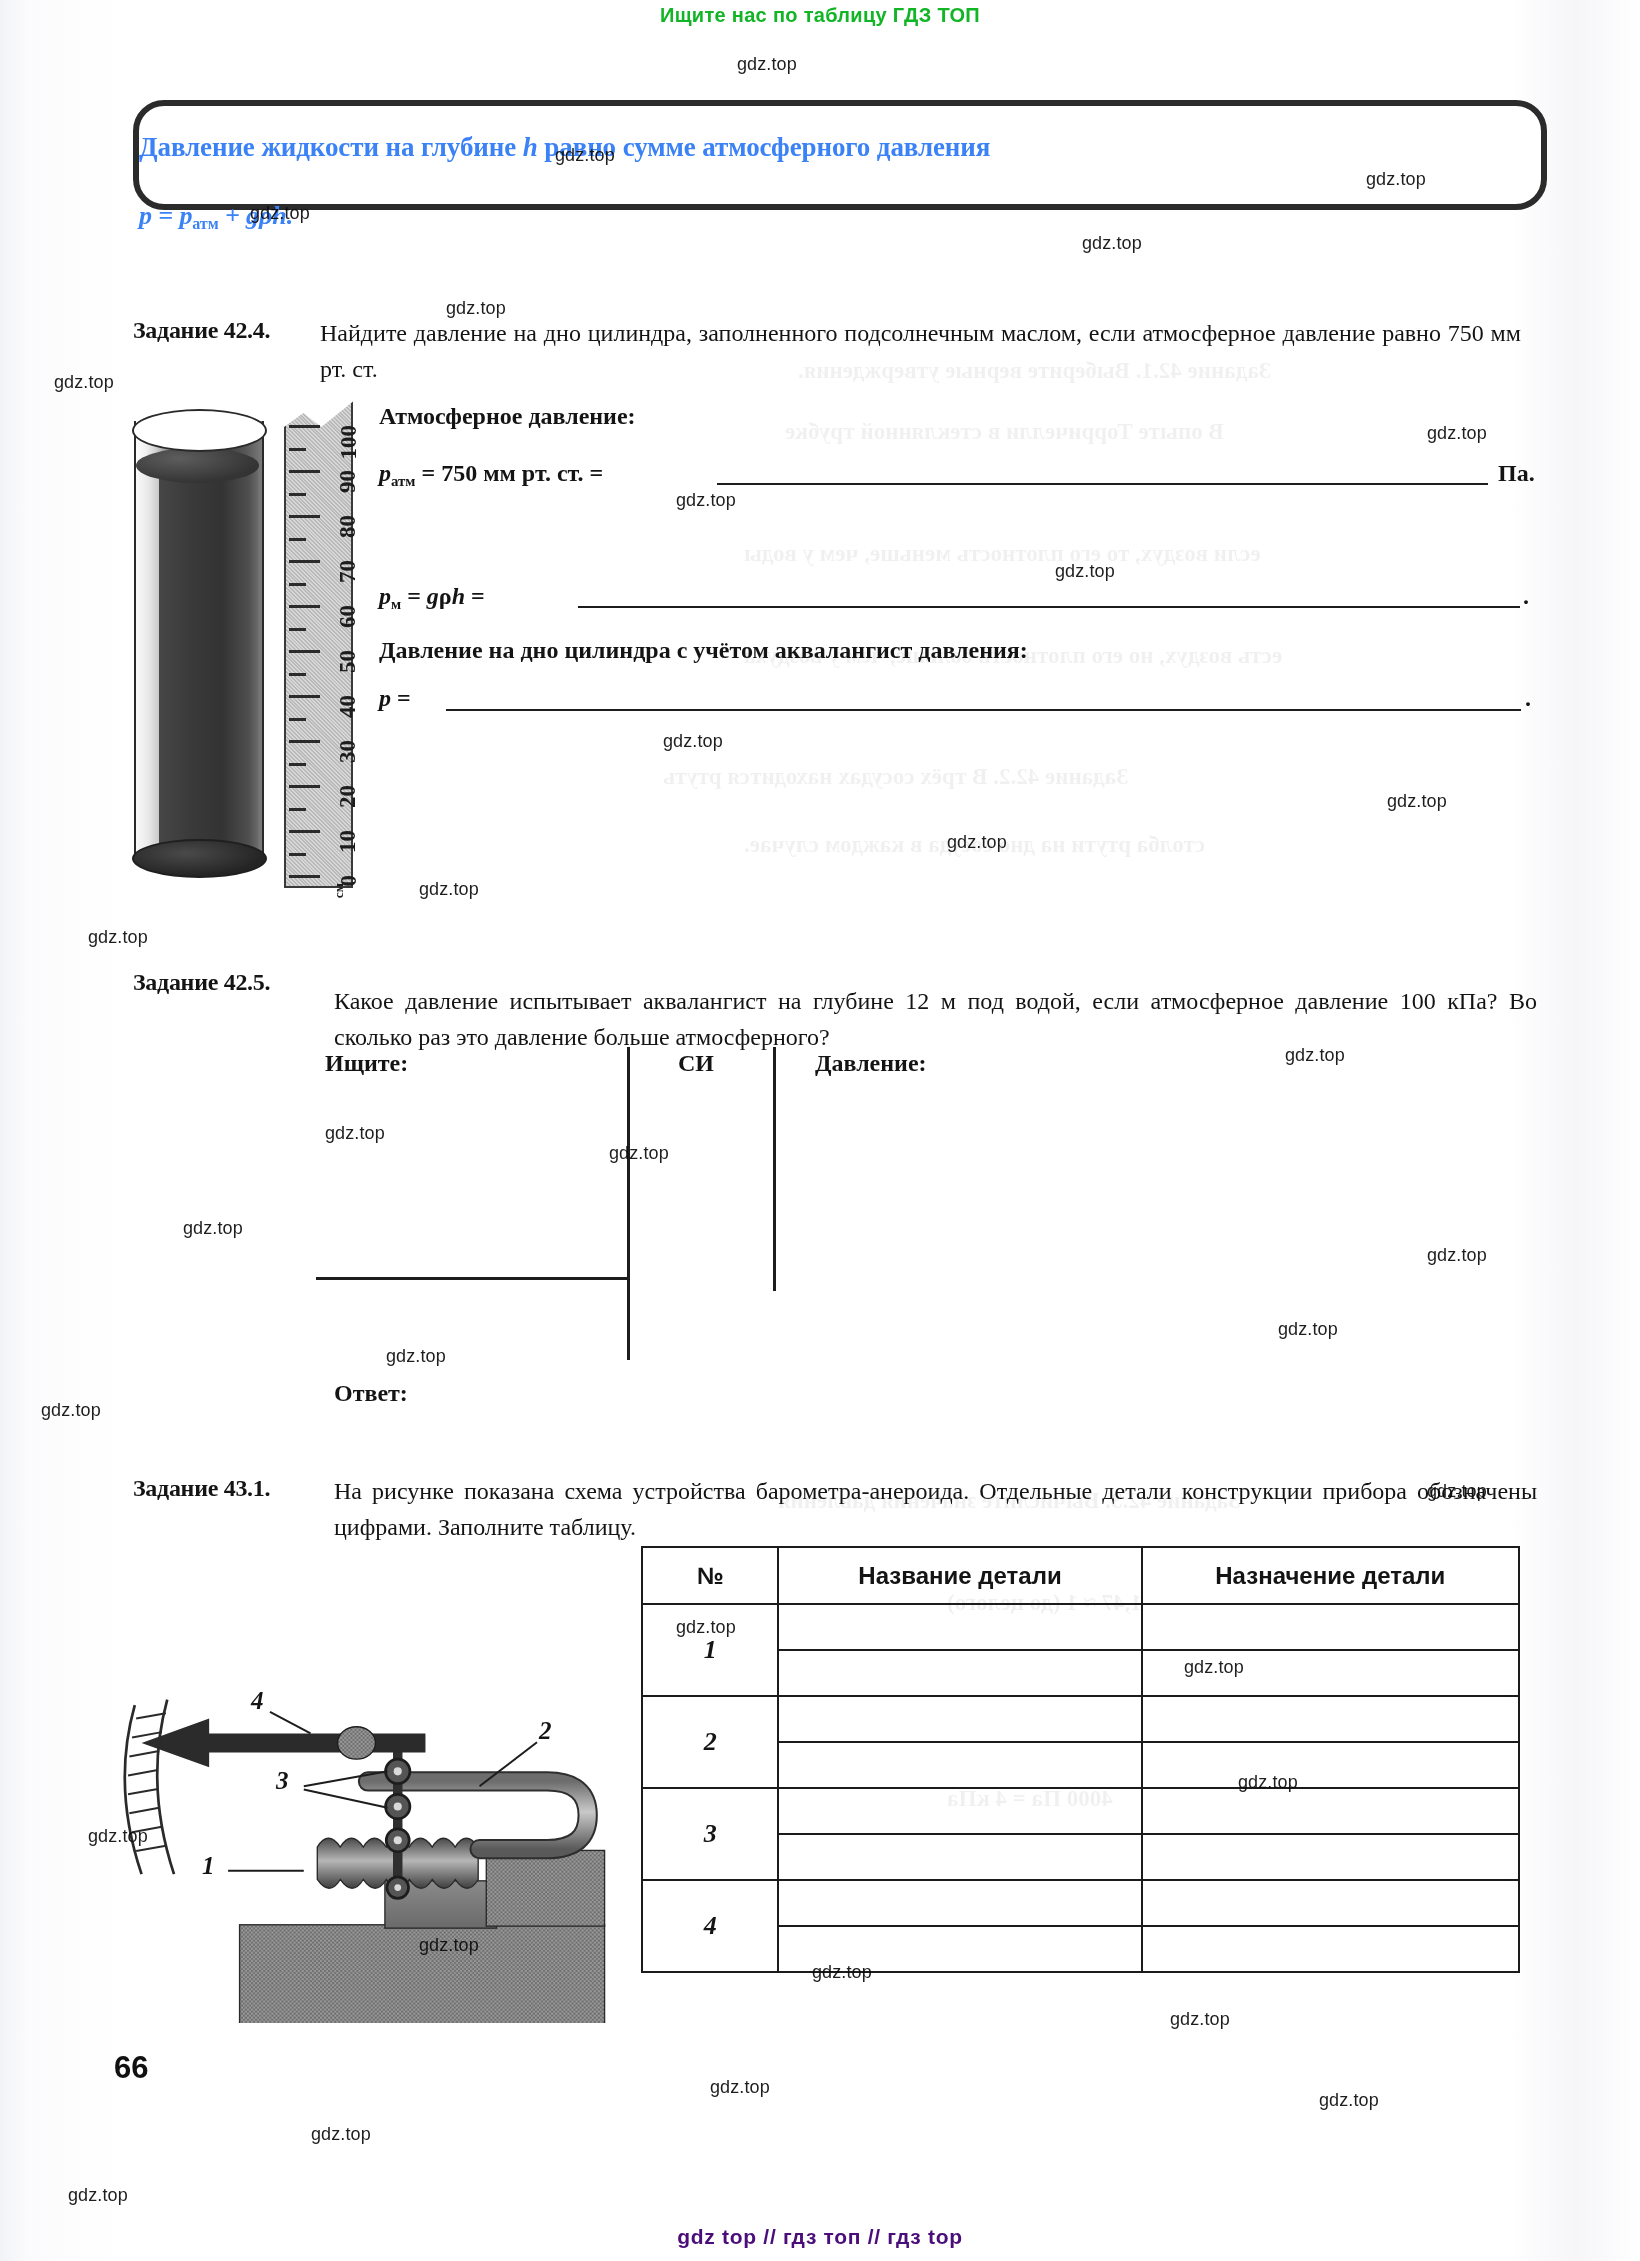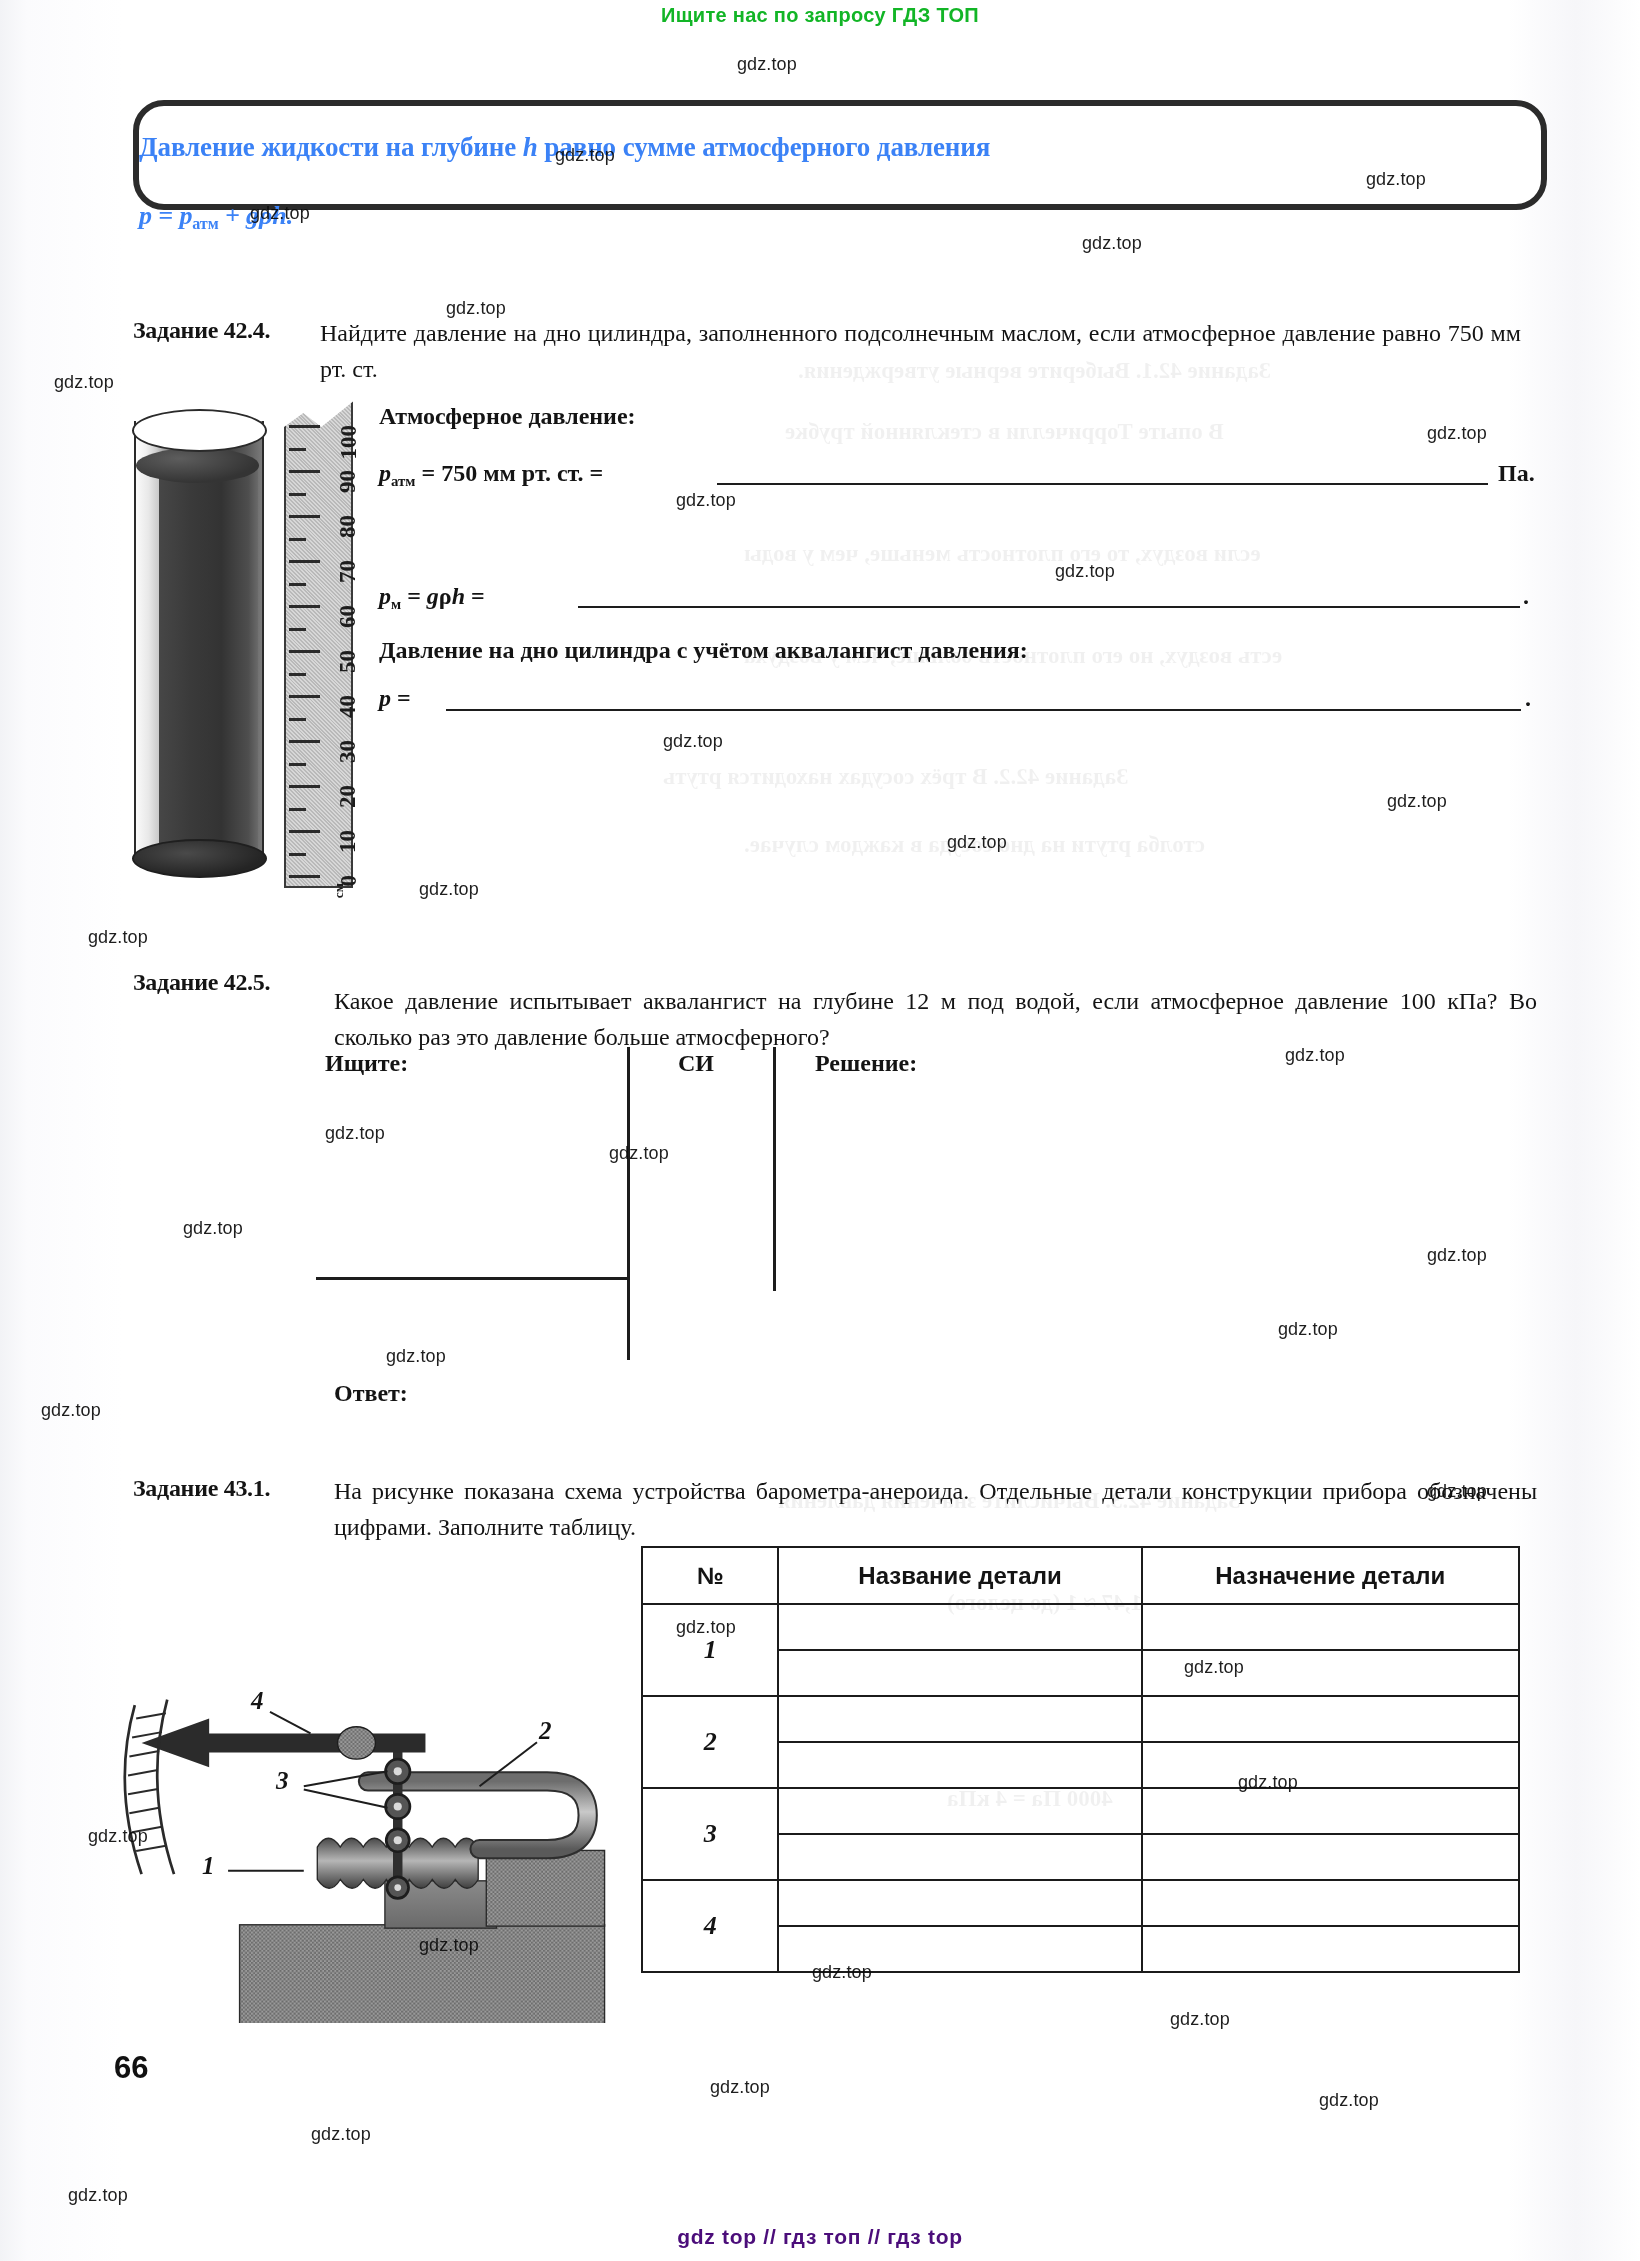--- a/index.html
+++ b/index.html
@@ -164,21 +164,21 @@
   <div class="bleed" style="left:798px;top:358px;font-size:23px;">Задание 42.1. Выберите верные утверждения.</div>
   <div class="bleed" style="left:785px;top:419px;font-size:23px;">В опыте Торричелли в стеклянной трубке</div>
   <div class="bleed" style="left:744px;top:541px;font-size:23px;">если воздух, то его плотность меньше, чем у воды</div>
   <div class="bleed" style="left:744px;top:643px;font-size:23px;">есть воздух, но его плотность больше, чем у воздуха</div>
   <div class="bleed" style="left:663px;top:764px;font-size:23px;">Задание 42.2. В трёх сосудах находится ртуть</div>
   <div class="bleed" style="left:744px;top:832px;font-size:23px;">столба ртути на дно сосуда в каждом случае.</div>
   <div class="bleed" style="left:778px;top:1488px;font-size:23px;">Задание 42.3. Вычислите значения давления</div>
   <div class="bleed" style="left:947px;top:1590px;font-size:23px;">1,47 ≈ 1 (до целого)</div>
   <div class="bleed" style="left:947px;top:1786px;font-size:23px;">4000 Па = 4 кПа</div>
 
-  <div class="hdr">Ищите нас по запросу ГДЗ ТОП</div>
+  <div class="hdr">Ищите нас по таблицу ГДЗ ТОП</div>
 
   <div class="rulebox">
     <div class="l l1">Давление жидкости на глубине <span class="it">h</span> равно сумме атмосферного давления</div>
     <div class="l l3"><span class="it">p</span> = <span class="it">p</span><span class="sub">атм</span> + <span class="it">g</span>ρ<span class="it">h</span>.</div>
   </div>
 
   <div class="tasknum" style="left:133px;top:317px;">Задание 42.4.</div>
   <div class="taskbody" style="left:320px;top:315px;width:1201px;">Найдите давление на дно цилиндра, заполненного подсолнечным маслом, если атмосферное давление равно 750 мм рт. ст.</div>
 
   <div class="cylwrap">
@@ -242,21 +242,21 @@
   <div class="formula" style="left:379px;top:685px;"><span class="it">p</span> =</div>
   <div class="blankline" style="left:446px;top:709px;width:1075px;"></div>
   <div class="unit" style="left:1525px;top:685px;">.</div>
 
   <div class="tasknum" style="left:133px;top:969px;">Задание 42.5.</div>
   <div class="taskbody" style="left:334px;top:967px;width:1203px;margin-top:16px;">Какое давление испытывает аквалангист на глубине 12 м под водой, если атмосферное давление 100 кПа? Во сколько раз это давление больше атмосферного?</div>
 
   <div class="danoWrap">
     <div class="h" style="left:0px;top:0px;">Ищите:</div>
     <div class="h" style="left:353px;top:0px;">СИ</div>
-    <div class="h" style="left:490px;top:0px;">Решение:</div>
+    <div class="h" style="left:490px;top:0px;">Давление:</div>
     <div class="v" style="left:302px;top:-2.7px;height:313px;"></div>
     <div class="v" style="left:448px;top:-2.7px;height:244px;"></div>
     <div class="hline" style="left:-9.5px;top:227px;width:311px;"></div>
   </div>
 
   <div class="sechead" style="left:334px;top:1380px;">Ответ:</div>
 
   <div class="tasknum" style="left:133px;top:1475px;">Задание 43.1.</div>
   <div class="taskbody" style="left:334px;top:1473px;width:1203px;">На рисунке показана схема устройства барометра-анероида. Отдельные детали конструкции прибора обозначены цифрами. Заполните таблицу.</div>
 

